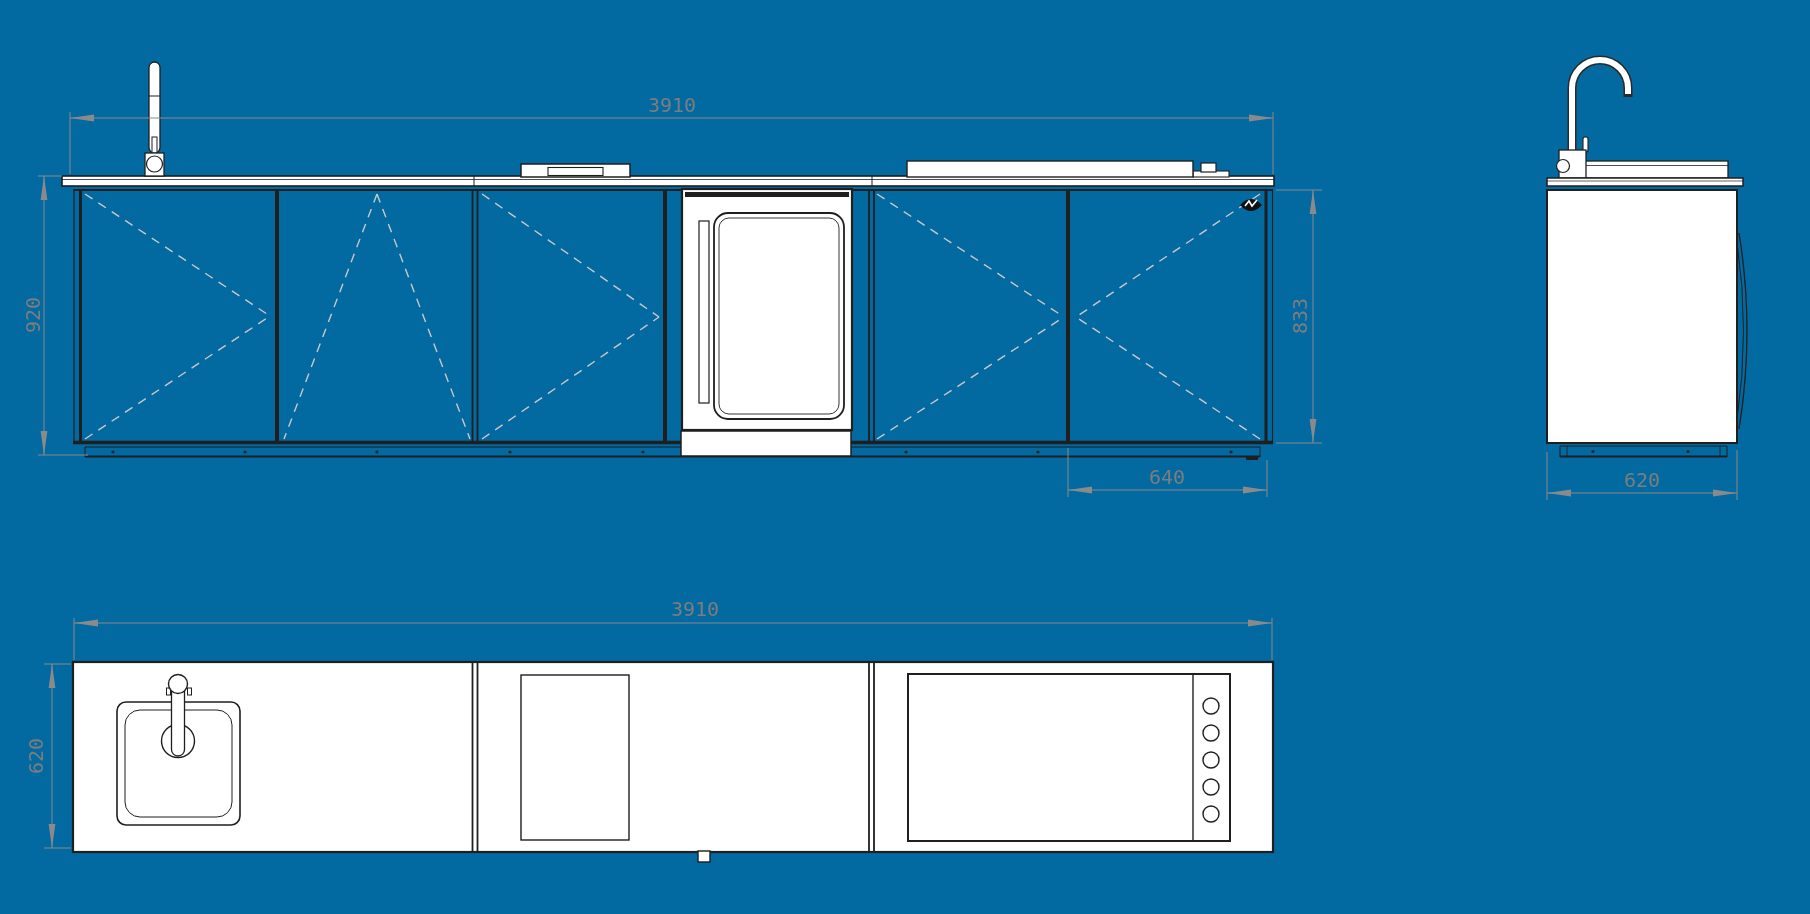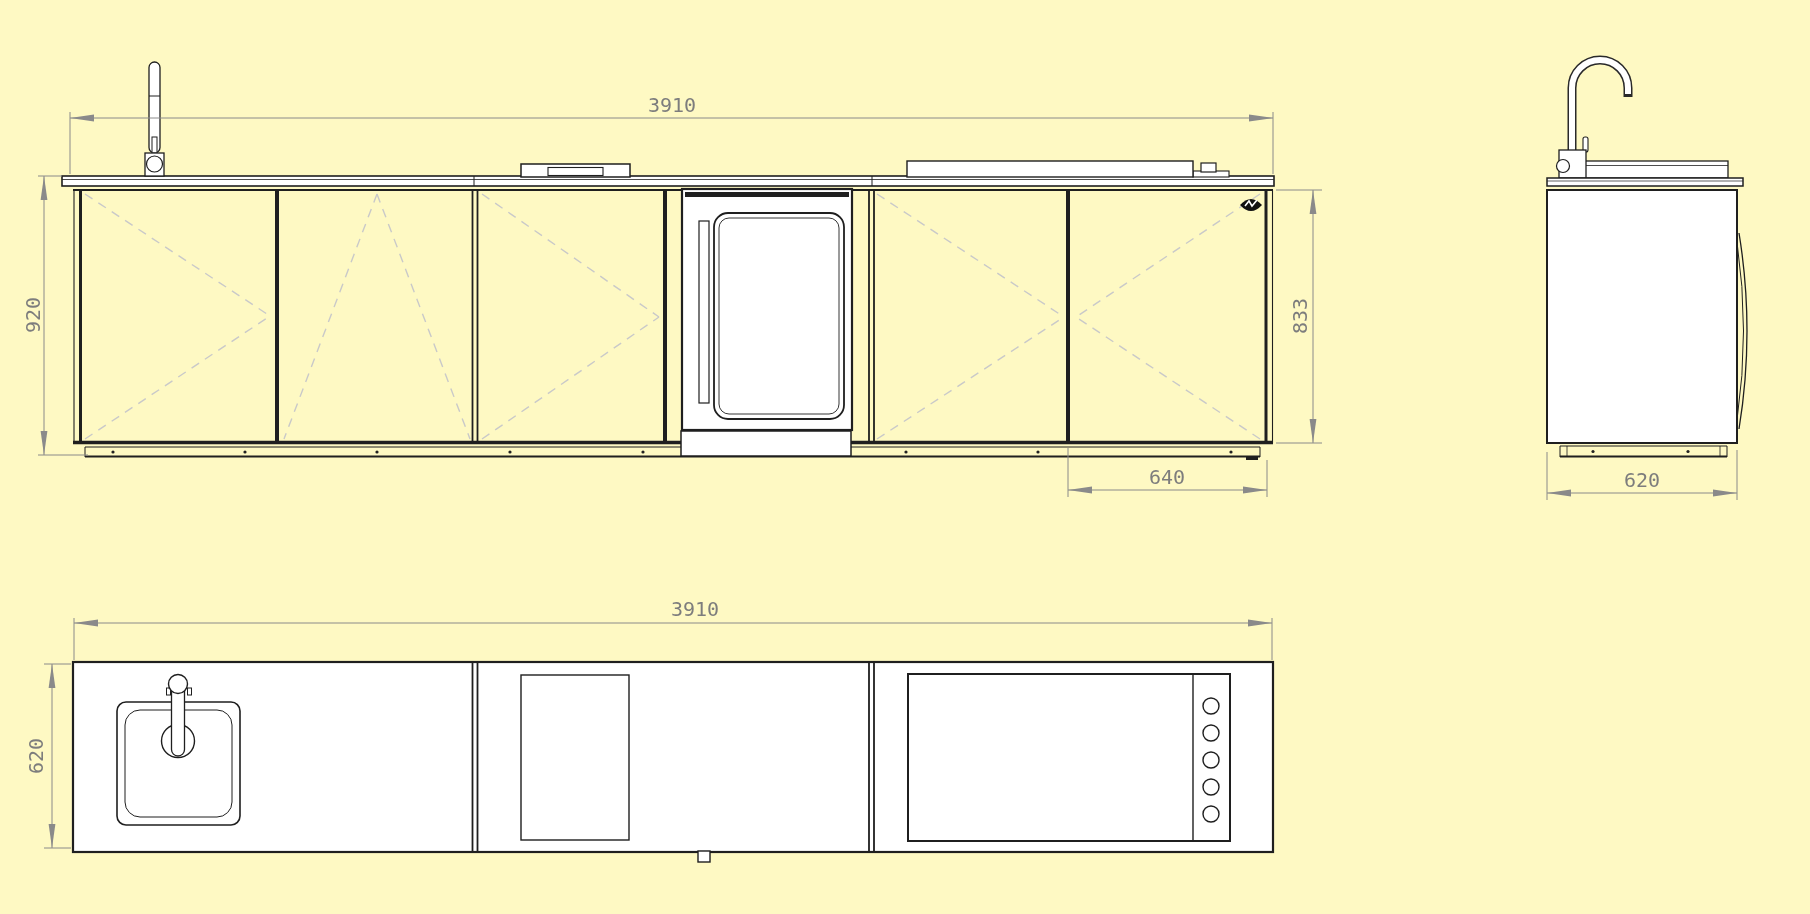--- a/index.html
+++ b/index.html
@@ -1,16 +1,16 @@
 <!DOCTYPE html>
 <html><head>
 <meta charset="utf-8">
 <style>
   html,body{margin:0;padding:0;background:#ffffff;}
-  .stage{width:1810px;height:914px;background:#fef9c3;position:relative;
+  .stage{width:1810px;height:914px;background:#0369a1;position:relative;
          font-family:"DejaVu Sans Mono", monospace;}
   svg{display:block;}
   .dim-text{font-family:"DejaVu Sans Mono", monospace;font-size:20px;fill:#7d7d7d;}
   .ln{stroke:#1f1f1f;fill:none;}
   .fillw{fill:#ffffff;}
   .dim{stroke:#8a8a8a;stroke-width:1;fill:none;}
   .dash{stroke:#c9c9c9;stroke-width:1.4;fill:none;stroke-dasharray:9 7;}
 </style>
 </head>
 <body>

